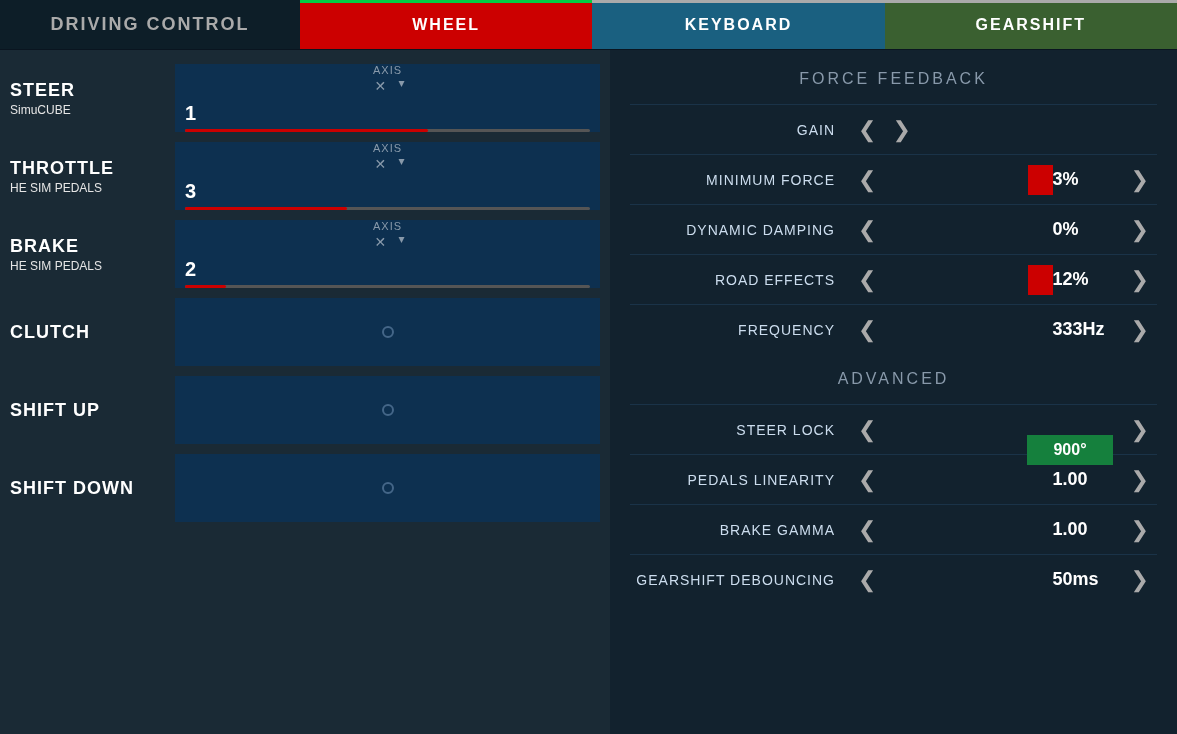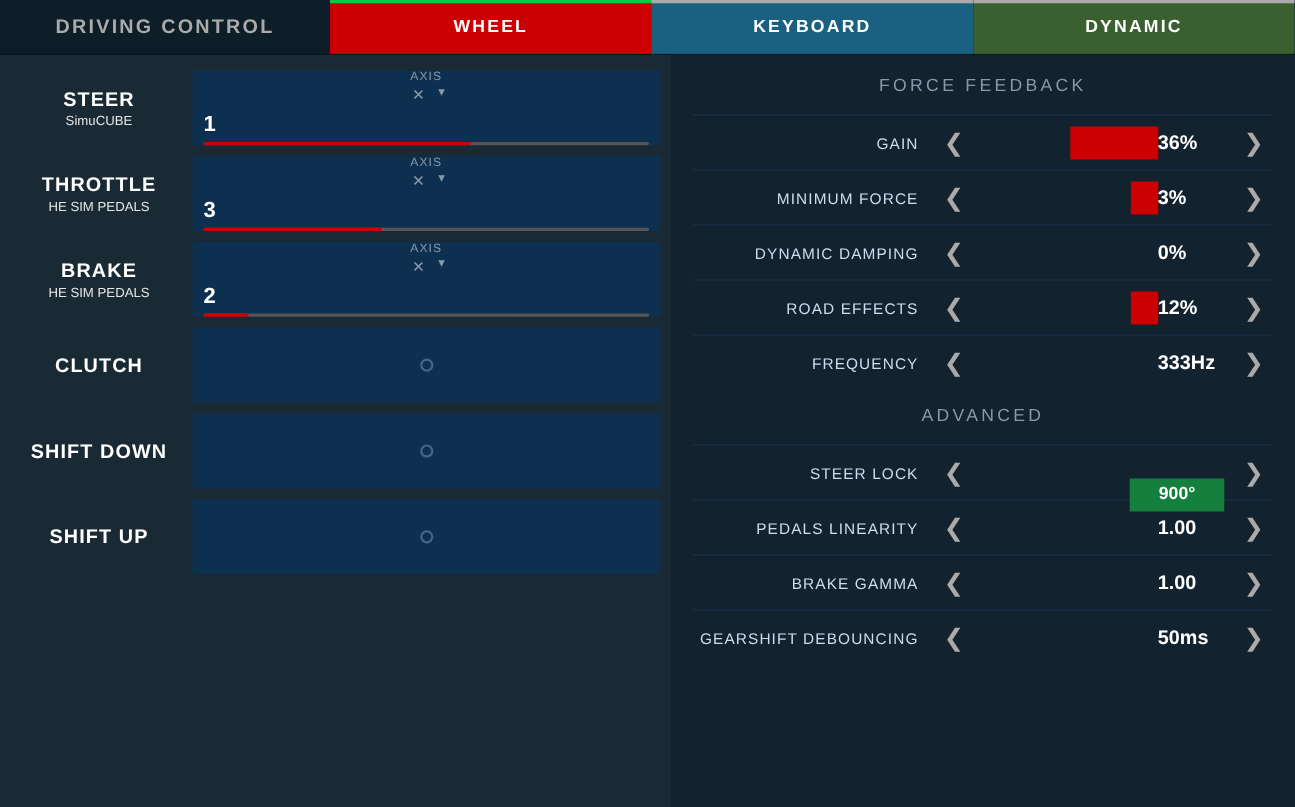--- a/index.html
+++ b/index.html
@@ -91,21 +91,21 @@
     }
 
     .control-row {
       display: flex;
       align-items: center;
       height: 76px;
       padding: 0 10px;
     }
     .control-label {
       flex: 0 0 165px;
-      text-align: center;
+      text-align: left;
       padding-right: 5px;
     }
     .control-label .label-main {
       font-size: 18px;
       font-weight: bold;
       color: #ffffff;
       letter-spacing: 1px;
     }
     .control-label .label-sub {
       font-size: 12px;
@@ -273,21 +273,21 @@
       color: #ffffff;
     }
   </style>
 </head>
 <body>
 
 <div class="top-bar">
   <div class="top-bar-title">DRIVING CONTROL</div>
   <div class="tab-btn active-wheel">WHEEL</div>
   <div class="tab-btn gamepad">KEYBOARD</div>
-  <div class="tab-btn keyboard">DYNAMIC</div>
+  <div class="tab-btn keyboard">GEARSHIFT</div>
 </div>
 
 <div class="main">
 
   <div class="left-panel" id="left-panel">
   <div class="control-row">
         <div class="control-label">
           <div class="label-main">STEER</div>
           <div class="label-sub">SimuCUBE</div>
         </div>
@@ -346,47 +346,43 @@
       <div class="control-row">
         <div class="control-label">
           <div class="label-main">CLUTCH</div>
         </div>
         <div class="empty-box">
           <div class="empty-circle"></div>
         </div>
       </div>
       <div class="control-row">
         <div class="control-label">
-          <div class="label-main">SHIFT DOWN</div>
+          <div class="label-main">SHIFT UP</div>
         </div>
         <div class="empty-box">
           <div class="empty-circle"></div>
         </div>
       </div>
       <div class="control-row">
         <div class="control-label">
-          <div class="label-main">SHIFT UP</div>
+          <div class="label-main">SHIFT DOWN</div>
         </div>
         <div class="empty-box">
           <div class="empty-circle"></div>
         </div>
       </div>
     </div>
 
   <div class="right-panel">
     <div class="section-title">FORCE FEEDBACK</div>
 
     <div id="ff-rows-container">
         <div class="ff-row">
           <div class="ff-label">GAIN</div>
           <div class="ff-left-arrow">❮</div>
-          <div class="ff-value-box">
-            <div class="bar-fill-red" style="width: 80px;"></div>
-            <span class="ff-value-text">36%</span>
-          </div>
           <div class="ff-right-arrow">❯</div>
         </div>
         <div class="ff-row">
           <div class="ff-label">MINIMUM FORCE</div>
           <div class="ff-left-arrow">❮</div>
           <div class="ff-value-box">
             <div class="bar-fill-red" style="width: 25px;"></div>
             <span class="ff-value-text">3%</span>
           </div>
           <div class="ff-right-arrow">❯</div>

